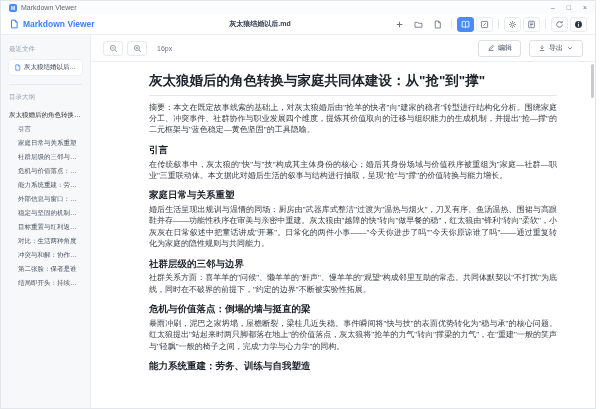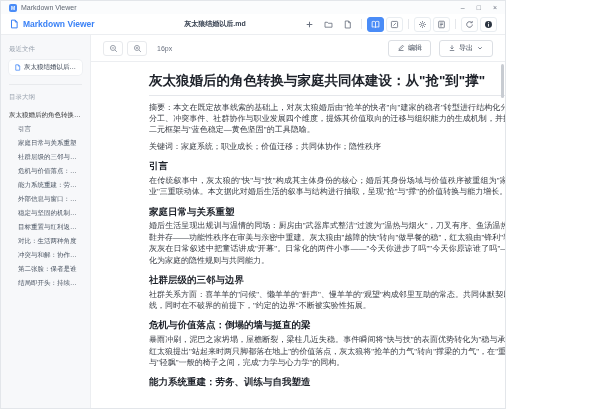--- a/index.html
+++ b/index.html
@@ -1,18 +1,18 @@
 <!DOCTYPE html>
 <html><head>
 <meta charset="utf-8">
 <style>
   * { box-sizing: border-box; margin: 0; padding: 0; }
   html,body { background:#fff; }
   body { font-family: "Liberation Sans", "DejaVu Sans", sans-serif; }
-  .window { position:relative; width:506px; height:409px; background:#4c1d95; border:1px solid #e3e6ea; overflow:hidden; }
+  .window { position:relative; width:596px; height:409px; background:#4c1d95; border:1px solid #e3e6ea; overflow:hidden; }
 
   
   .os-titlebar { height:13px; display:flex; align-items:center; justify-content:space-between; padding:0 8px; background:#fbfcfd; }
   .os-left { display:flex; align-items:center; gap:4px; }
   .os-app-icon { width:8px; height:8px; border-radius:2px; background:#4a8cf7; color:#fff; font-size:5px; line-height:8px; text-align:center; font-weight:bold; }
   .os-title { font-size:7px; color:#5f6672; }
   .os-controls { display:flex; align-items:center; gap:12px; }
   .os-controls span { font-size:7px; color:#6b7280; line-height:13px; cursor:default; }
 
   
@@ -210,21 +210,20 @@
               <path d="M4.5 6.5L8 10l3.5-3.5"></path>
             </svg>
         </div>
       </div>
 
       <div class="content">
         <div class="scroll-thumb"></div>
         <div class="article">
           <h1 class="article-title">灰太狼婚后的角色转换与家庭共同体建设：从"抢"到"撑"</h1>
           <p>摘要：本文在既定故事线索的基础上，对灰太狼婚后由"抢羊的快者"向"建家的稳者"转型进行结构化分析。围绕家庭分工、冲突事件、社群协作与职业发展四个维度，提炼其价值取向的迁移与组织能力的生成机制，并提出"抢—撑"的二元框架与"蓝色稳定—黄色坚固"的工具隐喻。</p>
-          <p>关键词：家庭系统；职业成长；价值迁移；共同体协作；隐性秩序</p>
 
           <h2 class="section-heading">引言</h2>
           <p>在传统叙事中，灰太狼的"快"与"技"构成其主体身份的核心；婚后其身份场域与价值秩序被重组为"家庭—社群—职业"三重联动体。本文据此对婚后生活的叙事与结构进行抽取，呈现"抢"与"撑"的价值转换与能力增长。</p>
 
           <h2 class="section-heading">家庭日常与关系重塑</h2>
           <p>婚后生活呈现出规训与温情的同场：厨房由"武器库式整洁"过渡为"温热与烟火"，刀叉有序、鱼汤温热、围裙与高跟鞋并存——功能性秩序在审美与亲密中重建。灰太狼由"越障的快"转向"做早餐的稳"，红太狼由"锋利"转向"柔软"，小灰灰在日常叙述中把童话讲成"开幕"。日常化的两件小事——"今天你进步了吗""今天你原谅谁了吗"——通过重复转化为家庭的隐性规则与共同能力。</p>
 
           <h2 class="section-heading">社群层级的三邻与边界</h2>
           <p>社群关系方面：喜羊羊的"问候"、懒羊羊的"鼾声"、慢羊羊的"观望"构成邻里互助的常态。共同体默契以"不打扰"为底线，同时在不破界的前提下，"约定的边界"不断被实验性拓展。</p>
 

